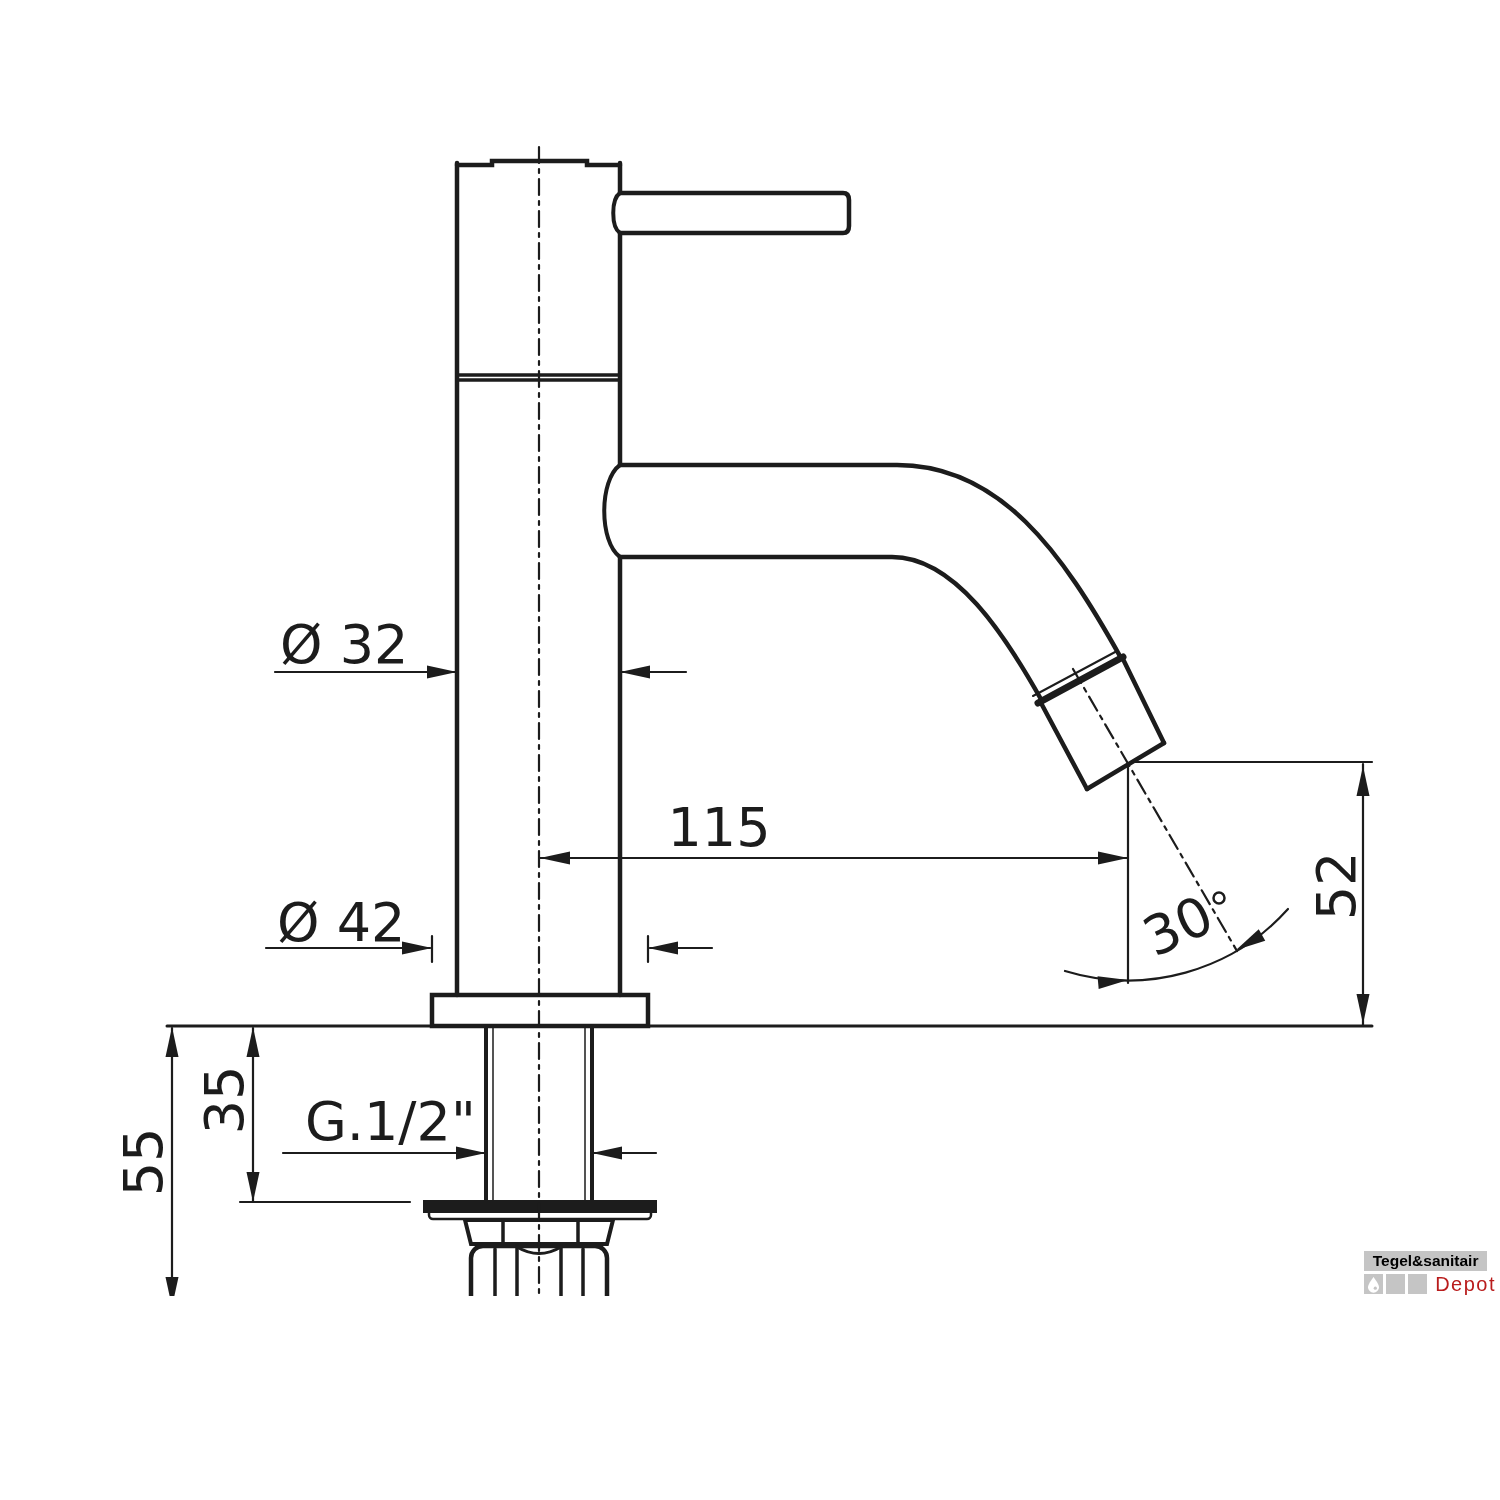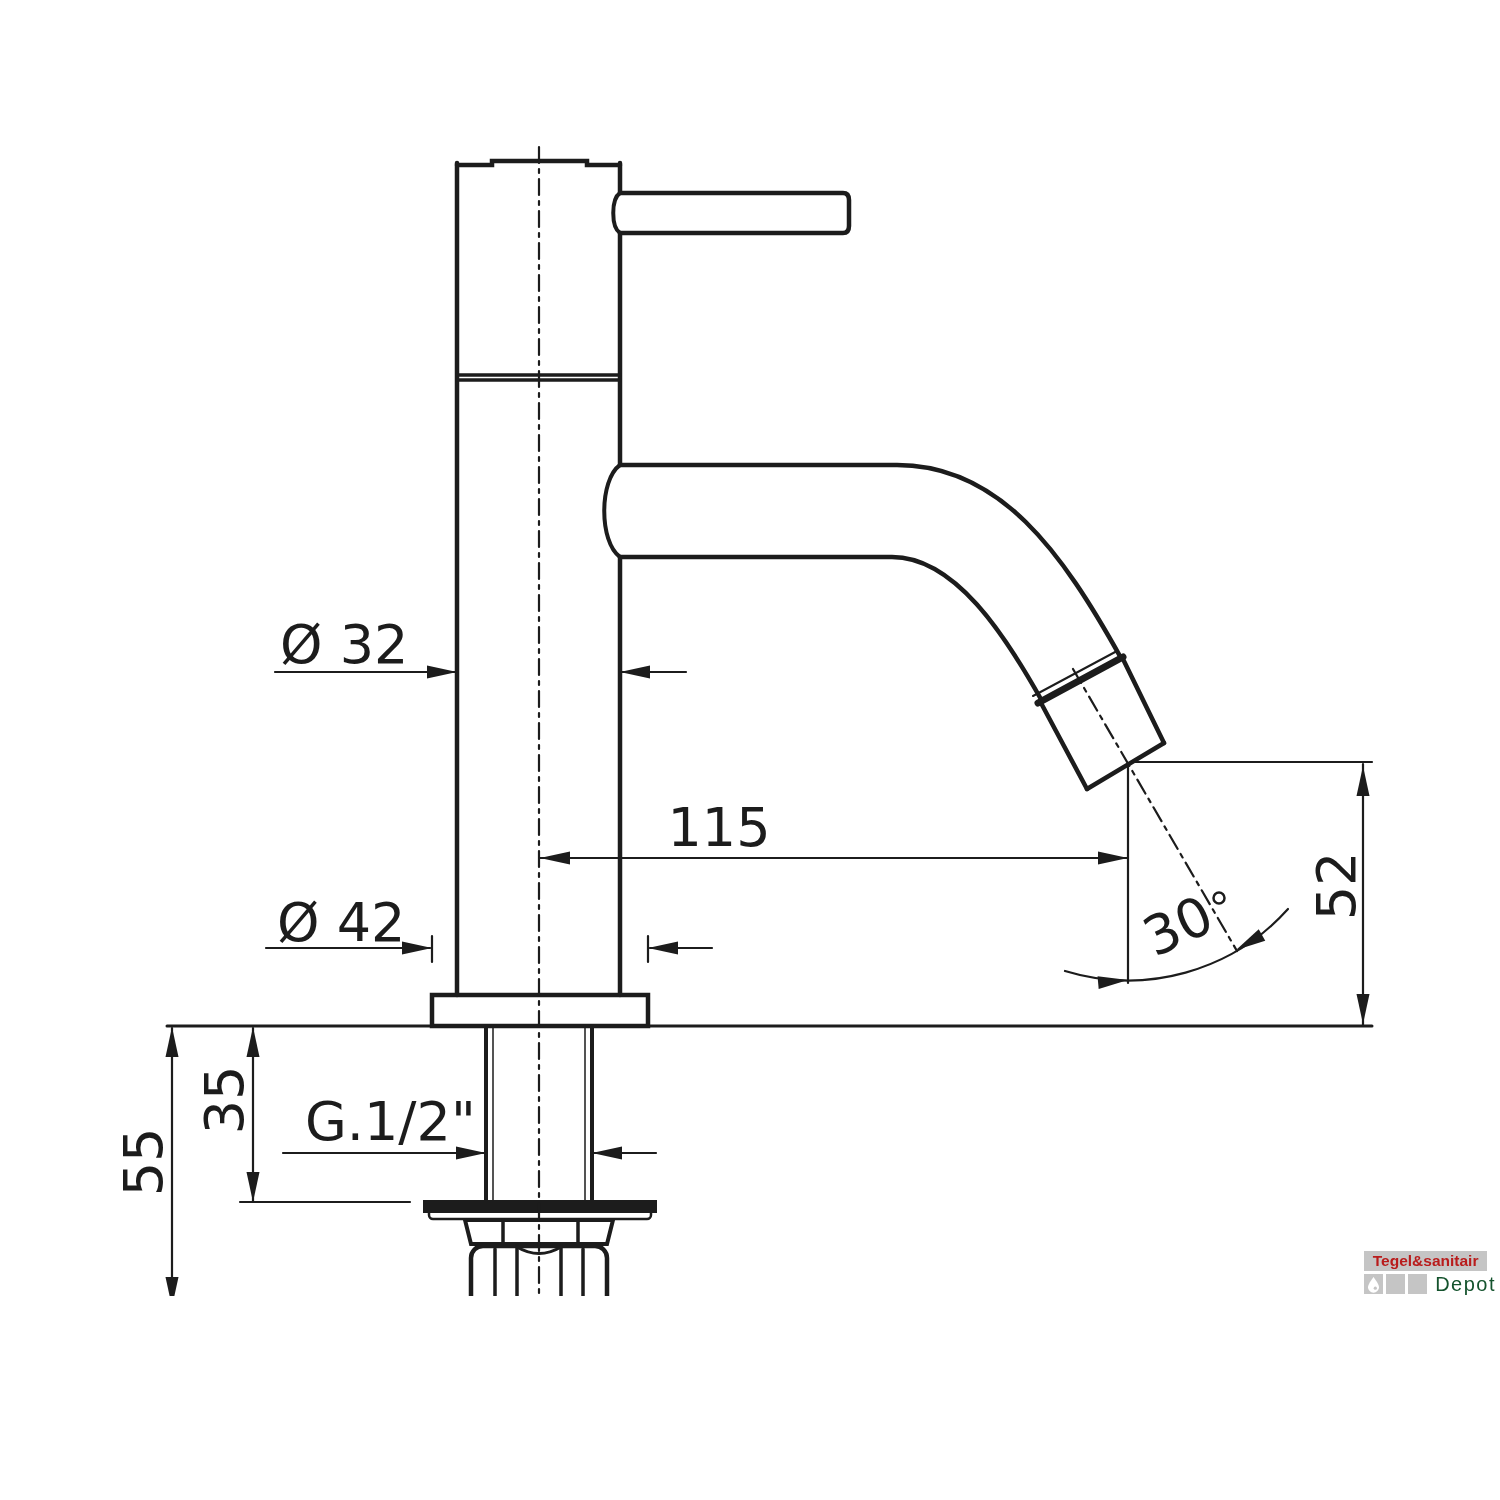--- a/index.html
+++ b/index.html
@@ -16,37 +16,37 @@
     font-family:"DejaVu Sans", sans-serif;
     font-size:54px;
     fill:#1c1c1c;
   }
 
   
   .wm { position:absolute; right:4px; bottom:2px; }
   .wm-bar {
     width:123px; height:20px;
     background:#c5c5c5;
-    color:#b91c1c;
+    color:#000000;
     font-family:"Liberation Sans", sans-serif;
     font-weight:bold;
     font-size:15.5px; line-height:20px;
     text-align:center;
     letter-spacing:0px;
   }
   .wm-row { display:flex; margin-top:3px; align-items:center; }
   .wm-sq {
     width:19px; height:20px;
     background:#c5c5c5;
     margin-right:3px;
     position:relative;
   }
   .wm-sq svg { position:absolute; left:0; top:0; }
   .wm-depot {
-    color:#14532d;
+    color:#b91c1c;
     font-family:"Liberation Sans", sans-serif;
     font-weight:normal;
     font-size:20px; line-height:20px;
     letter-spacing:1.5px;
     margin-left:5px;
   }
 </style>
 </head>
 <body>
 

